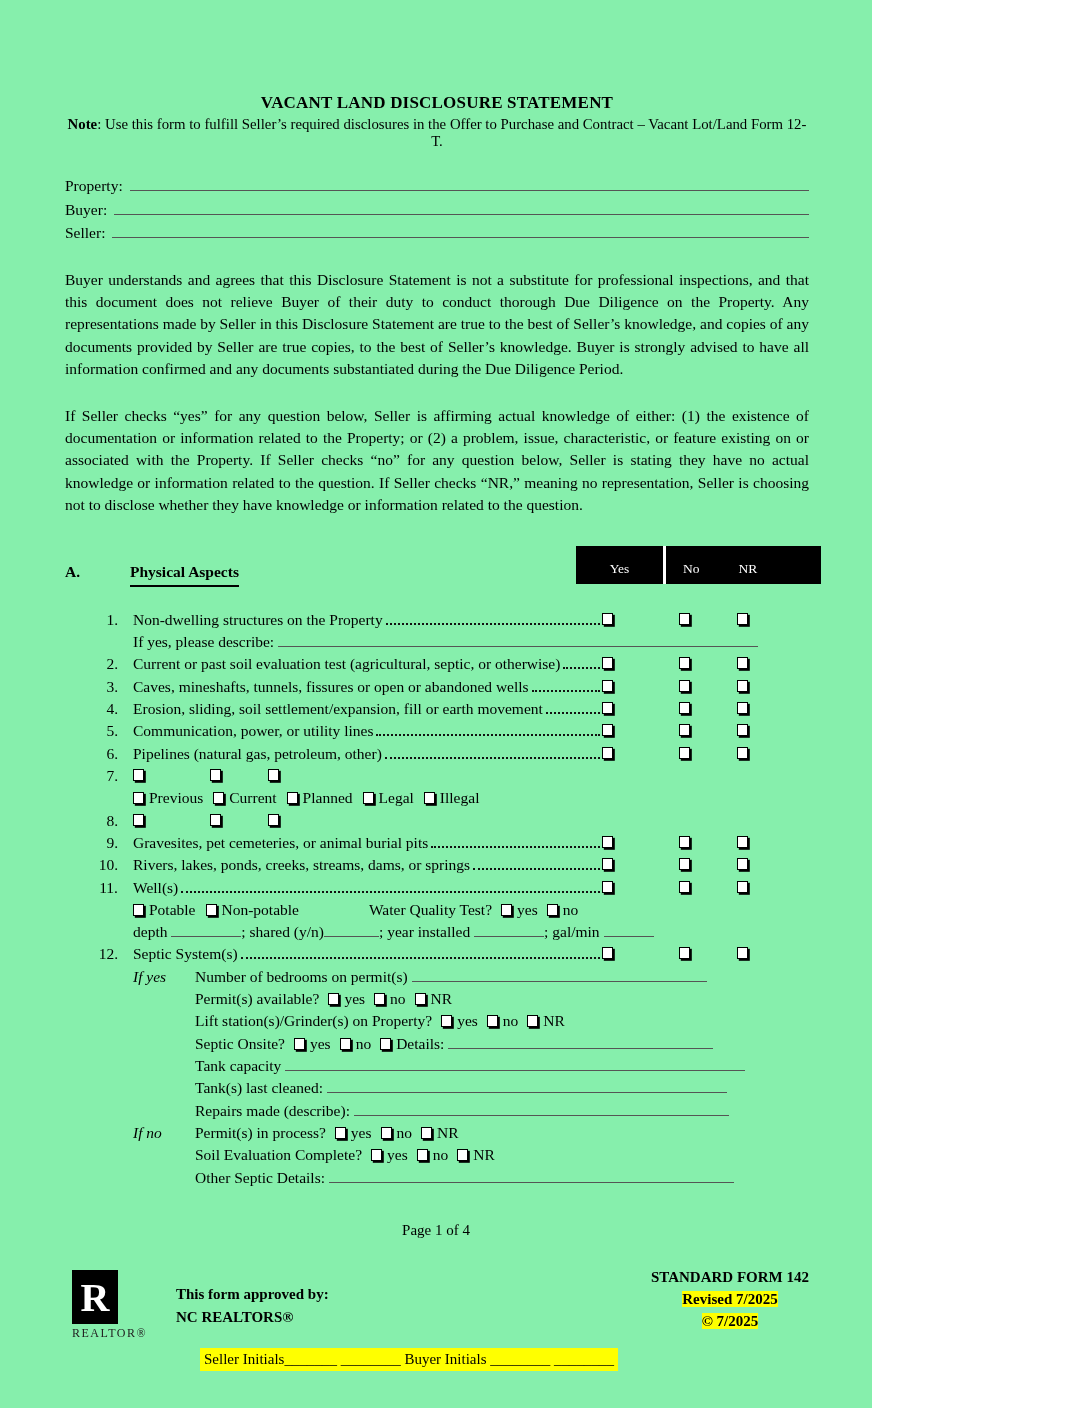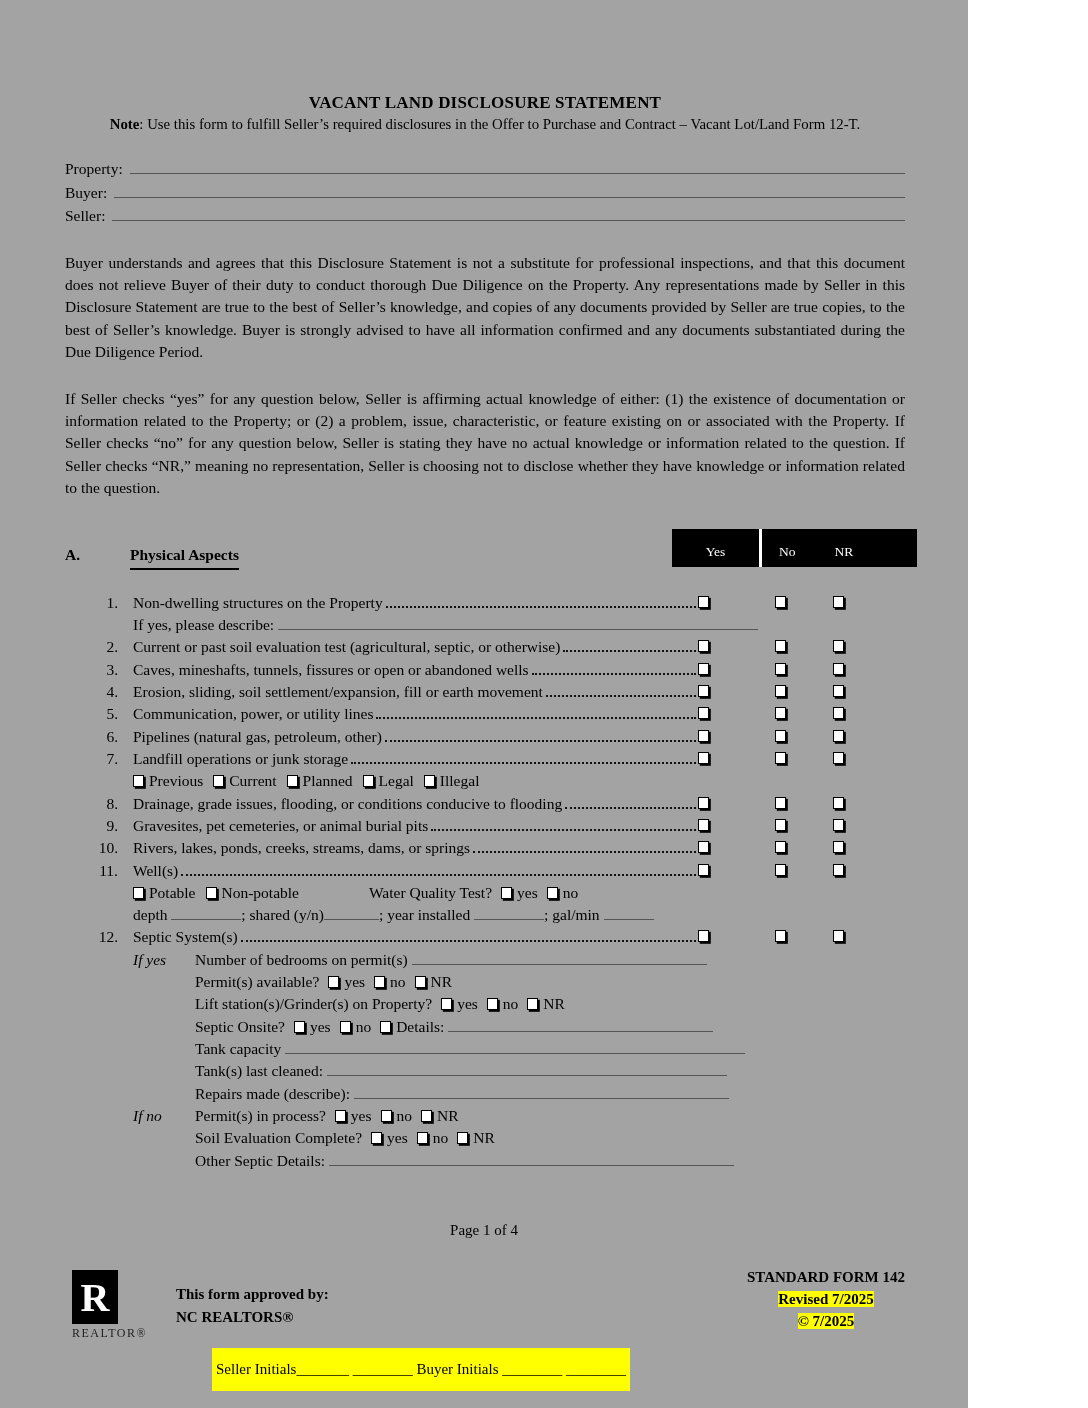--- a/index.html
+++ b/index.html
@@ -1,16 +1,16 @@
 <!DOCTYPE html>
 <html><head>
 <meta charset="utf-8">
 <style>
   html,body{margin:0;padding:0;background:#fff;}
-  .page{position:relative;width:968px;height:1408px;background:#a3a3a3;color:#000;
+  .page{position:relative;width:872px;height:1408px;background:#86efac;color:#000;
         font-family:"Liberation Serif","DejaVu Serif",serif;overflow:hidden;}
   .content{padding:93px 63px 0 65px;}
 
   .title{text-align:center;font-weight:bold;font-size:17px;letter-spacing:.2px;}
   .note{text-align:center;font-size:14.8px;margin-top:3px;}
   .note b{font-weight:bold;}
 
   .fields{margin-top:27px;font-size:15.5px;}
   .field-row{display:flex;align-items:baseline;height:23.5px;}
   .field-row .lbl{margin-right:7px;white-space:nowrap;}
@@ -55,21 +55,21 @@
   .page-num{position:absolute;top:1222px;left:0;width:100%;text-align:center;font-size:15px;}
 
   .logo{position:absolute;left:72px;top:1270px;width:70px;text-align:left;}
   .logo-box{width:46px;height:54px;background:#000;color:#fff;display:flex;align-items:center;
             justify-content:center;font-size:40px;font-weight:bold;font-family:"Liberation Serif",serif;}
   .logo-label{font-size:12px;letter-spacing:1.5px;color:#222;margin-top:2px;}
 
   .approved{position:absolute;left:176px;top:1283px;font-weight:bold;font-size:15px;line-height:22.5px;}
   .form-info{position:absolute;right:63px;top:1266px;text-align:center;font-weight:bold;font-size:15px;line-height:22px;}
   .hl{background:#ffff00;}
-  .initials{position:absolute;left:200px;top:1348px;font-size:15px;background:#ffff00;padding:13px 4px;margin-left:12px;}
+  .initials{position:absolute;left:200px;top:1348px;font-size:15px;background:#ffff00;padding:3px 4px;}
 </style>
 </head>
 <body>
 
 <div class="page">
   <div class="content">
 
     <div class="title">VACANT LAND DISCLOSURE STATEMENT</div>
     <div class="note"><b>Note</b><span>: Use this form to fulfill Seller’s required disclosures in the Offer to Purchase and Contract – Vacant Lot/Land Form 12-T.</span></div>
 
@@ -170,42 +170,34 @@
             <span>Pipelines (natural gas, petroleum, other)</span>
             <span class="leader"></span>
           </span>
         <span class="cbc"><span class="cb"></span></span>
         <span class="cbc no"><span class="cb"></span></span>
         <span class="cbc nr"><span class="cb"></span></span>
       </div>
 
       <div class="q-row">
         <span class="q-num">7.</span>
-        <span class="q-main">
-            <span>Landfill operations or junk storage </span>
-            <span class="leader"></span>
-          </span>
         <span class="cbc"><span class="cb"></span></span>
         <span class="cbc no"><span class="cb"></span></span>
         <span class="cbc nr"><span class="cb"></span></span>
       </div>
       <div class="q-sub">
         <span><span class="cb inline"></span><span class="optgap">Previous</span></span>
         <span><span class="cb inline"></span><span class="optgap">Current</span></span>
         <span><span class="cb inline"></span><span class="optgap">Planned</span></span>
         <span><span class="cb inline"></span><span class="optgap">Legal</span></span>
         <span><span class="cb inline"></span><span>Illegal</span></span>
       </div>
 
       <div class="q-row">
         <span class="q-num">8.</span>
-        <span class="q-main">
-            <span>Drainage, grade issues, flooding, or conditions conducive to flooding </span>
-            <span class="leader"></span>
-          </span>
         <span class="cbc"><span class="cb"></span></span>
         <span class="cbc no"><span class="cb"></span></span>
         <span class="cbc nr"><span class="cb"></span></span>
       </div>
 
       <div class="q-row">
         <span class="q-num">9.</span>
         <span class="q-main">
             <span>Gravesites, pet cemeteries, or animal burial pits</span>
             <span class="leader"></span>

